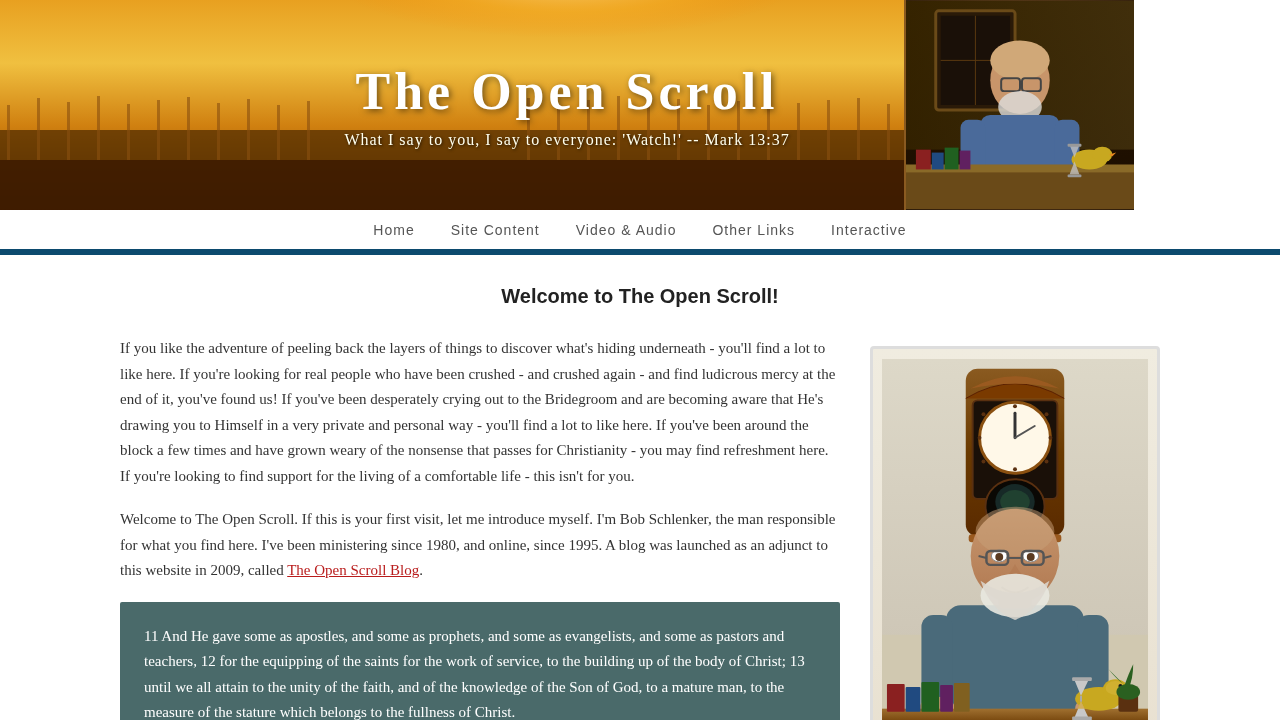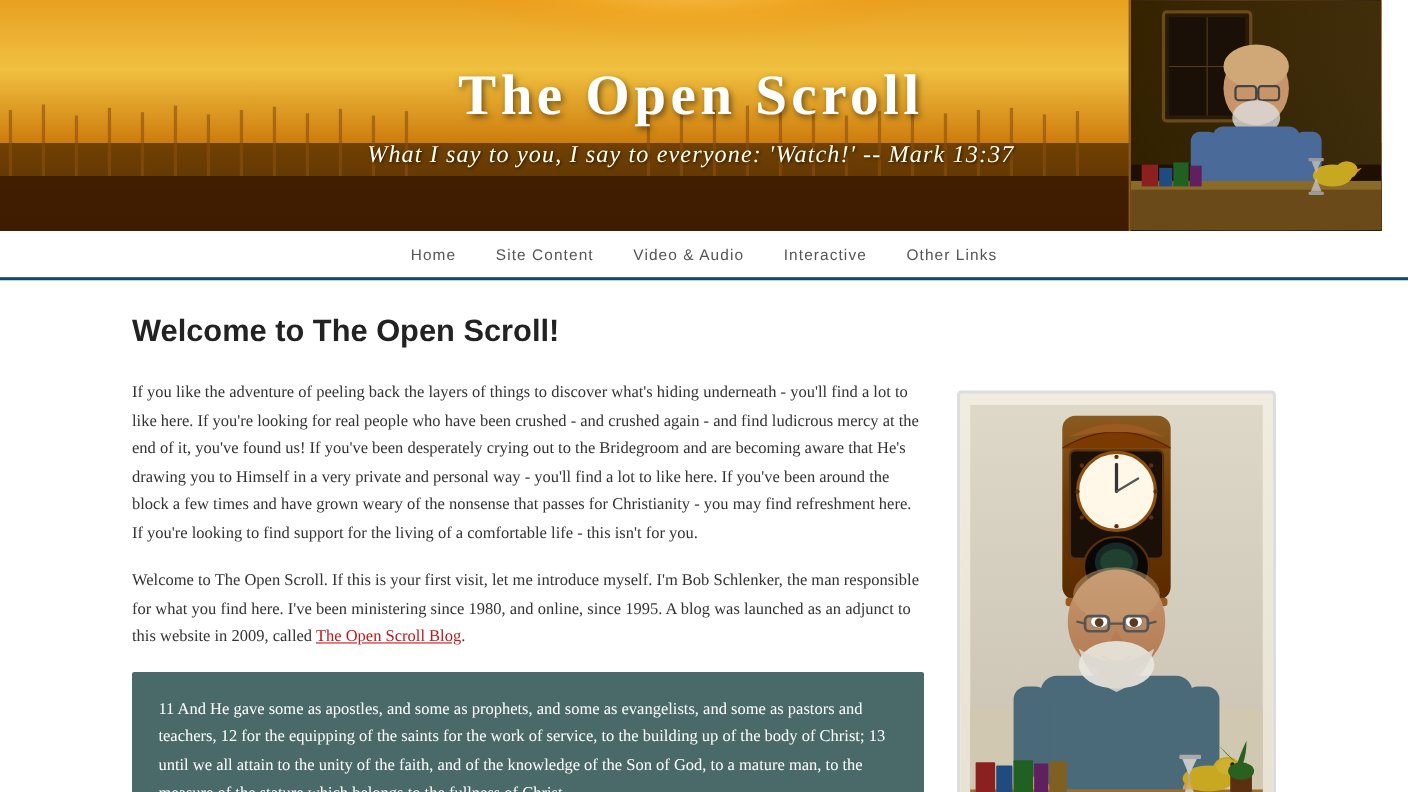--- a/index.html
+++ b/index.html
@@ -1,21 +1,21 @@
 <!DOCTYPE html>
 <html><head>
   <meta charset="utf-8">
   <style>
     * { margin: 0; padding: 0; box-sizing: border-box; }
     body { font-family: Georgia, 'Times New Roman', serif; background: #fff; color: #333; }
 
     
     #header {
       position: relative;
-      width: 1256px;
+      width: 1134px;
       height: 210px;
       background: linear-gradient(to bottom, #c8820a 0%, #e8a020 20%, #f0b030 40%, #d4880a 60%, #b06000 80%, #5a3000 100%);
       overflow: hidden;
       display: flex;
       flex-direction: column;
       align-items: center;
       justify-content: center;
     }
     #header::before {
       content: '';
@@ -29,23 +29,22 @@
       position: relative;
       font-size: 52px;
       font-family: 'Palatino Linotype', Palatino, serif;
       color: #fff;
       text-shadow: 2px 2px 6px rgba(0,0,0,0.5);
       letter-spacing: 4px;
       z-index: 2;
     }
     .header-subtitle {
       position: relative;
-      font-size: 22px;
+      font-size: 16px;
       color: #ffe;
-      font-style: italic;
       text-shadow: 1px 1px 3px rgba(0,0,0,0.7);
       margin-top: 10px;
       letter-spacing: 1px;
       z-index: 2;
     }
     
     .webcam-overlay {
       position: absolute;
       top: 0;
       right: 0;
@@ -62,21 +61,21 @@
       display: flex;
       align-items: center;
       justify-content: center;
       background:
         radial-gradient(ellipse at 50% 40%, #8a6a4a 0%, #5a3a1a 40%, #2a1a0a 100%);
     }
     
     #nav {
       width: 1280px;
       background: rgba(255,255,255,0.95);
-      border-bottom: 3px solid #0c4a6e;
+      border-bottom: 6px solid #0c4a6e;
       display: flex;
       justify-content: center;
       align-items: center;
       padding: 0 20px;
       height: 45px;
     }
     .nav-item {
       padding: 12px 18px;
       font-size: 14px;
       font-family: Arial, sans-serif;
@@ -87,22 +86,22 @@
       white-space: nowrap;
     }
 
     
     #main {
       width: 1280px;
       background: #fff;
       padding: 30px 120px;
     }
     .page-title {
-      text-align: left;
-      font-size: 28px;
+      text-align: center;
+      font-size: 20px;
       font-weight: bold;
       margin-bottom: 28px;
       color: #222;
       font-family: Arial, sans-serif;
     }
     .content-layout {
       display: flex;
       gap: 30px;
       align-items: flex-start;
     }
@@ -276,22 +275,22 @@
         <rect x="163" y="175" width="14" height="3" rx="1" fill="#999"></rect>
       </svg>
     </div>
   </div>
 </div>
 
 <nav id="nav">
   <a class="nav-item">Home</a>
   <a class="nav-item">Site Content</a>
   <a class="nav-item">Video &amp; Audio</a>
+  <a class="nav-item">Other Links</a>
   <a class="nav-item">Interactive</a>
-  <a class="nav-item">Other Links</a>
 </nav>
 
 <div id="main">
   <h1 class="page-title">Welcome to The Open Scroll!</h1>
 
   <div class="content-layout">
 
     <div class="content-text">
       <p class="para">If you like the adventure of peeling back the layers of things to discover what's hiding underneath - you'll find a lot to like here. If you're looking for real people who have been crushed - and crushed again - and find ludicrous mercy at the end of it, you've found us! If you've been desperately crying out to the Bridegroom and are becoming aware that He's drawing you to Himself in a very private and personal way - you'll find a lot to like here. If you've been around the block a few times and have grown weary of the nonsense that passes for Christianity - you may find refreshment here. If you're looking to find support for the living of a comfortable life - this isn't for you.</p>
 

